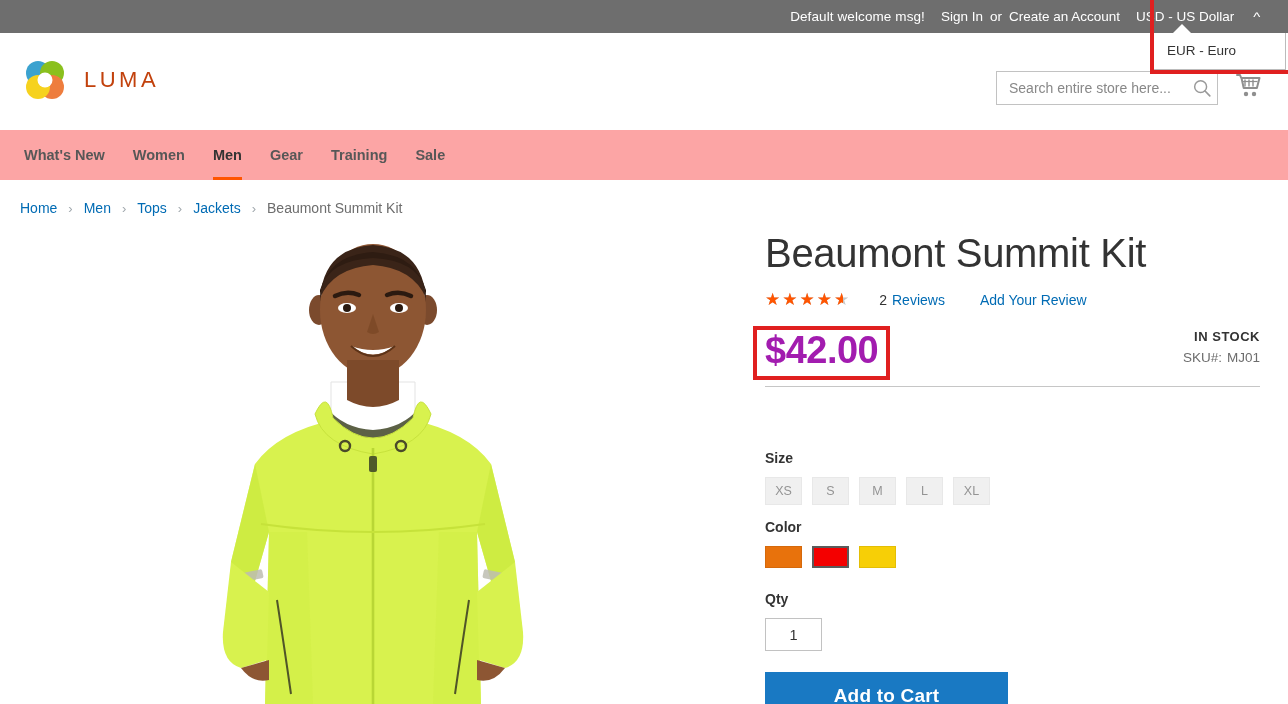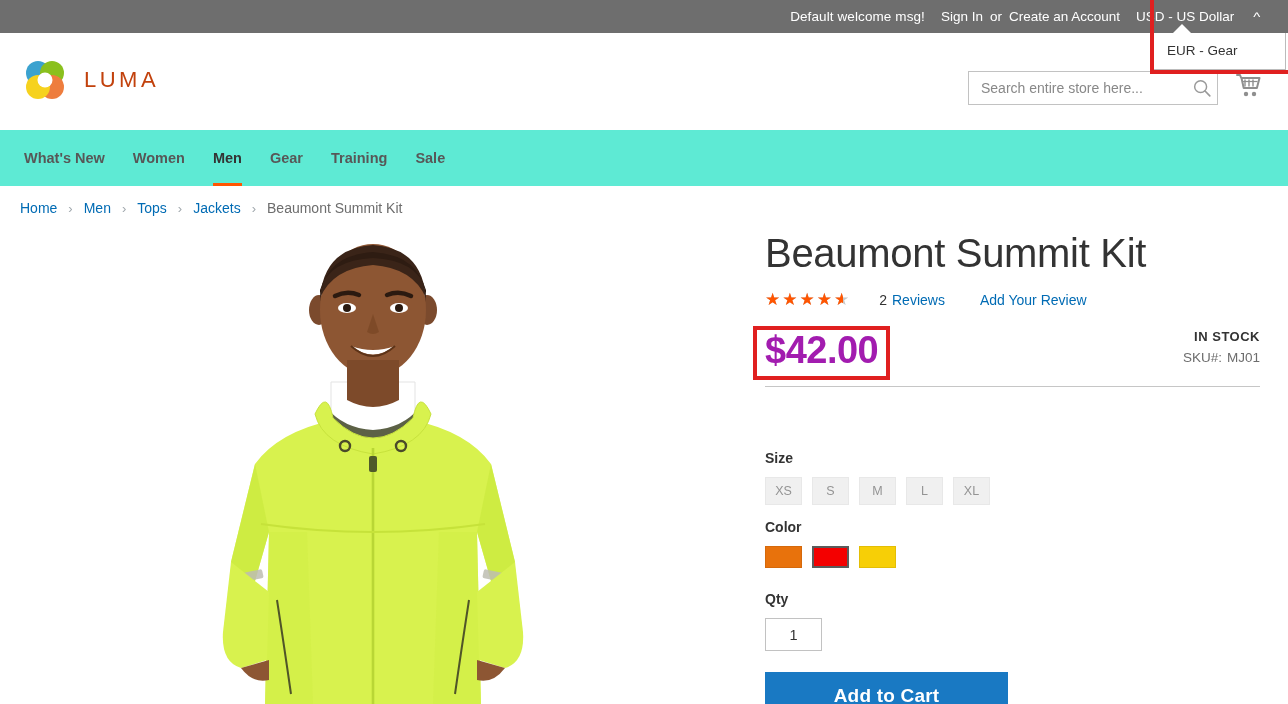--- a/index.html
+++ b/index.html
@@ -94,21 +94,21 @@
     cursor: pointer;
   }
   .logo-mark { width: 50px; height: 50px; display:block; }
   .logo-text {
     font-size: 22px; letter-spacing: 3.5px;
     color: #c2410c; font-weight: 400;
   }
 
   .search-wrap {
     position: absolute; right: 70px; top: 38px;
-    width: 250px; height: 34px;
+    width: 222px; height: 34px;
   }
   .search-input {
     width: 100%; height: 34px;
     border: 1px solid #c2c2c2;
     background: #ffffff;
     padding: 0 32px 0 12px;
     font-size: 14px;
     font-family: "Liberation Sans", sans-serif;
     color: #555555;
     outline: none;
@@ -121,22 +121,22 @@
     padding: 0;
   }
   .cart-wrap {
     position: absolute; right: 24px; top: 36px;
     width: 32px; height: 32px; cursor: pointer;
   }
 
   
   .nav {
     position: absolute; top: 130px; left: 0;
-    width: 1288px; height: 56px;
-    background: #5eead4;
+    width: 1288px; height: 50px;
+    background: #fca5a5;
     display: flex; align-items: stretch;
     padding-left: 10px;
   }
   .nav-item {
     display: flex; align-items: center;
     padding: 0 14px;
     font-size: 14.5px; font-weight: bold;
     color: #575757;
     cursor: pointer;
     position: relative;
@@ -298,21 +298,21 @@
     <a class="top-link create-account">Create an Account</a>
     <div class="currency-switcher">
       <span>USD - US Dollar</span>
       <span class="caret-glyph">^</span>
     </div>
   </div>
 </div>
 
 <div class="currency-dropdown">
   <div class="currency-dropdown-arrow"></div>
-  <div class="currency-option">EUR - Gear</div>
+  <div class="currency-option">EUR - Euro</div>
 </div>
 
 <div class="header">
 
   <div class="logo-wrap">
     <svg class="logo-mark" viewBox="0 0 100 100">
       <g opacity="0.88">
         <circle cx="36" cy="36" r="24" fill="#2196c9"></circle>
         <circle cx="64" cy="36" r="24" fill="#7ab800"></circle>
         <circle cx="64" cy="64" r="24" fill="#ec6c24"></circle>

